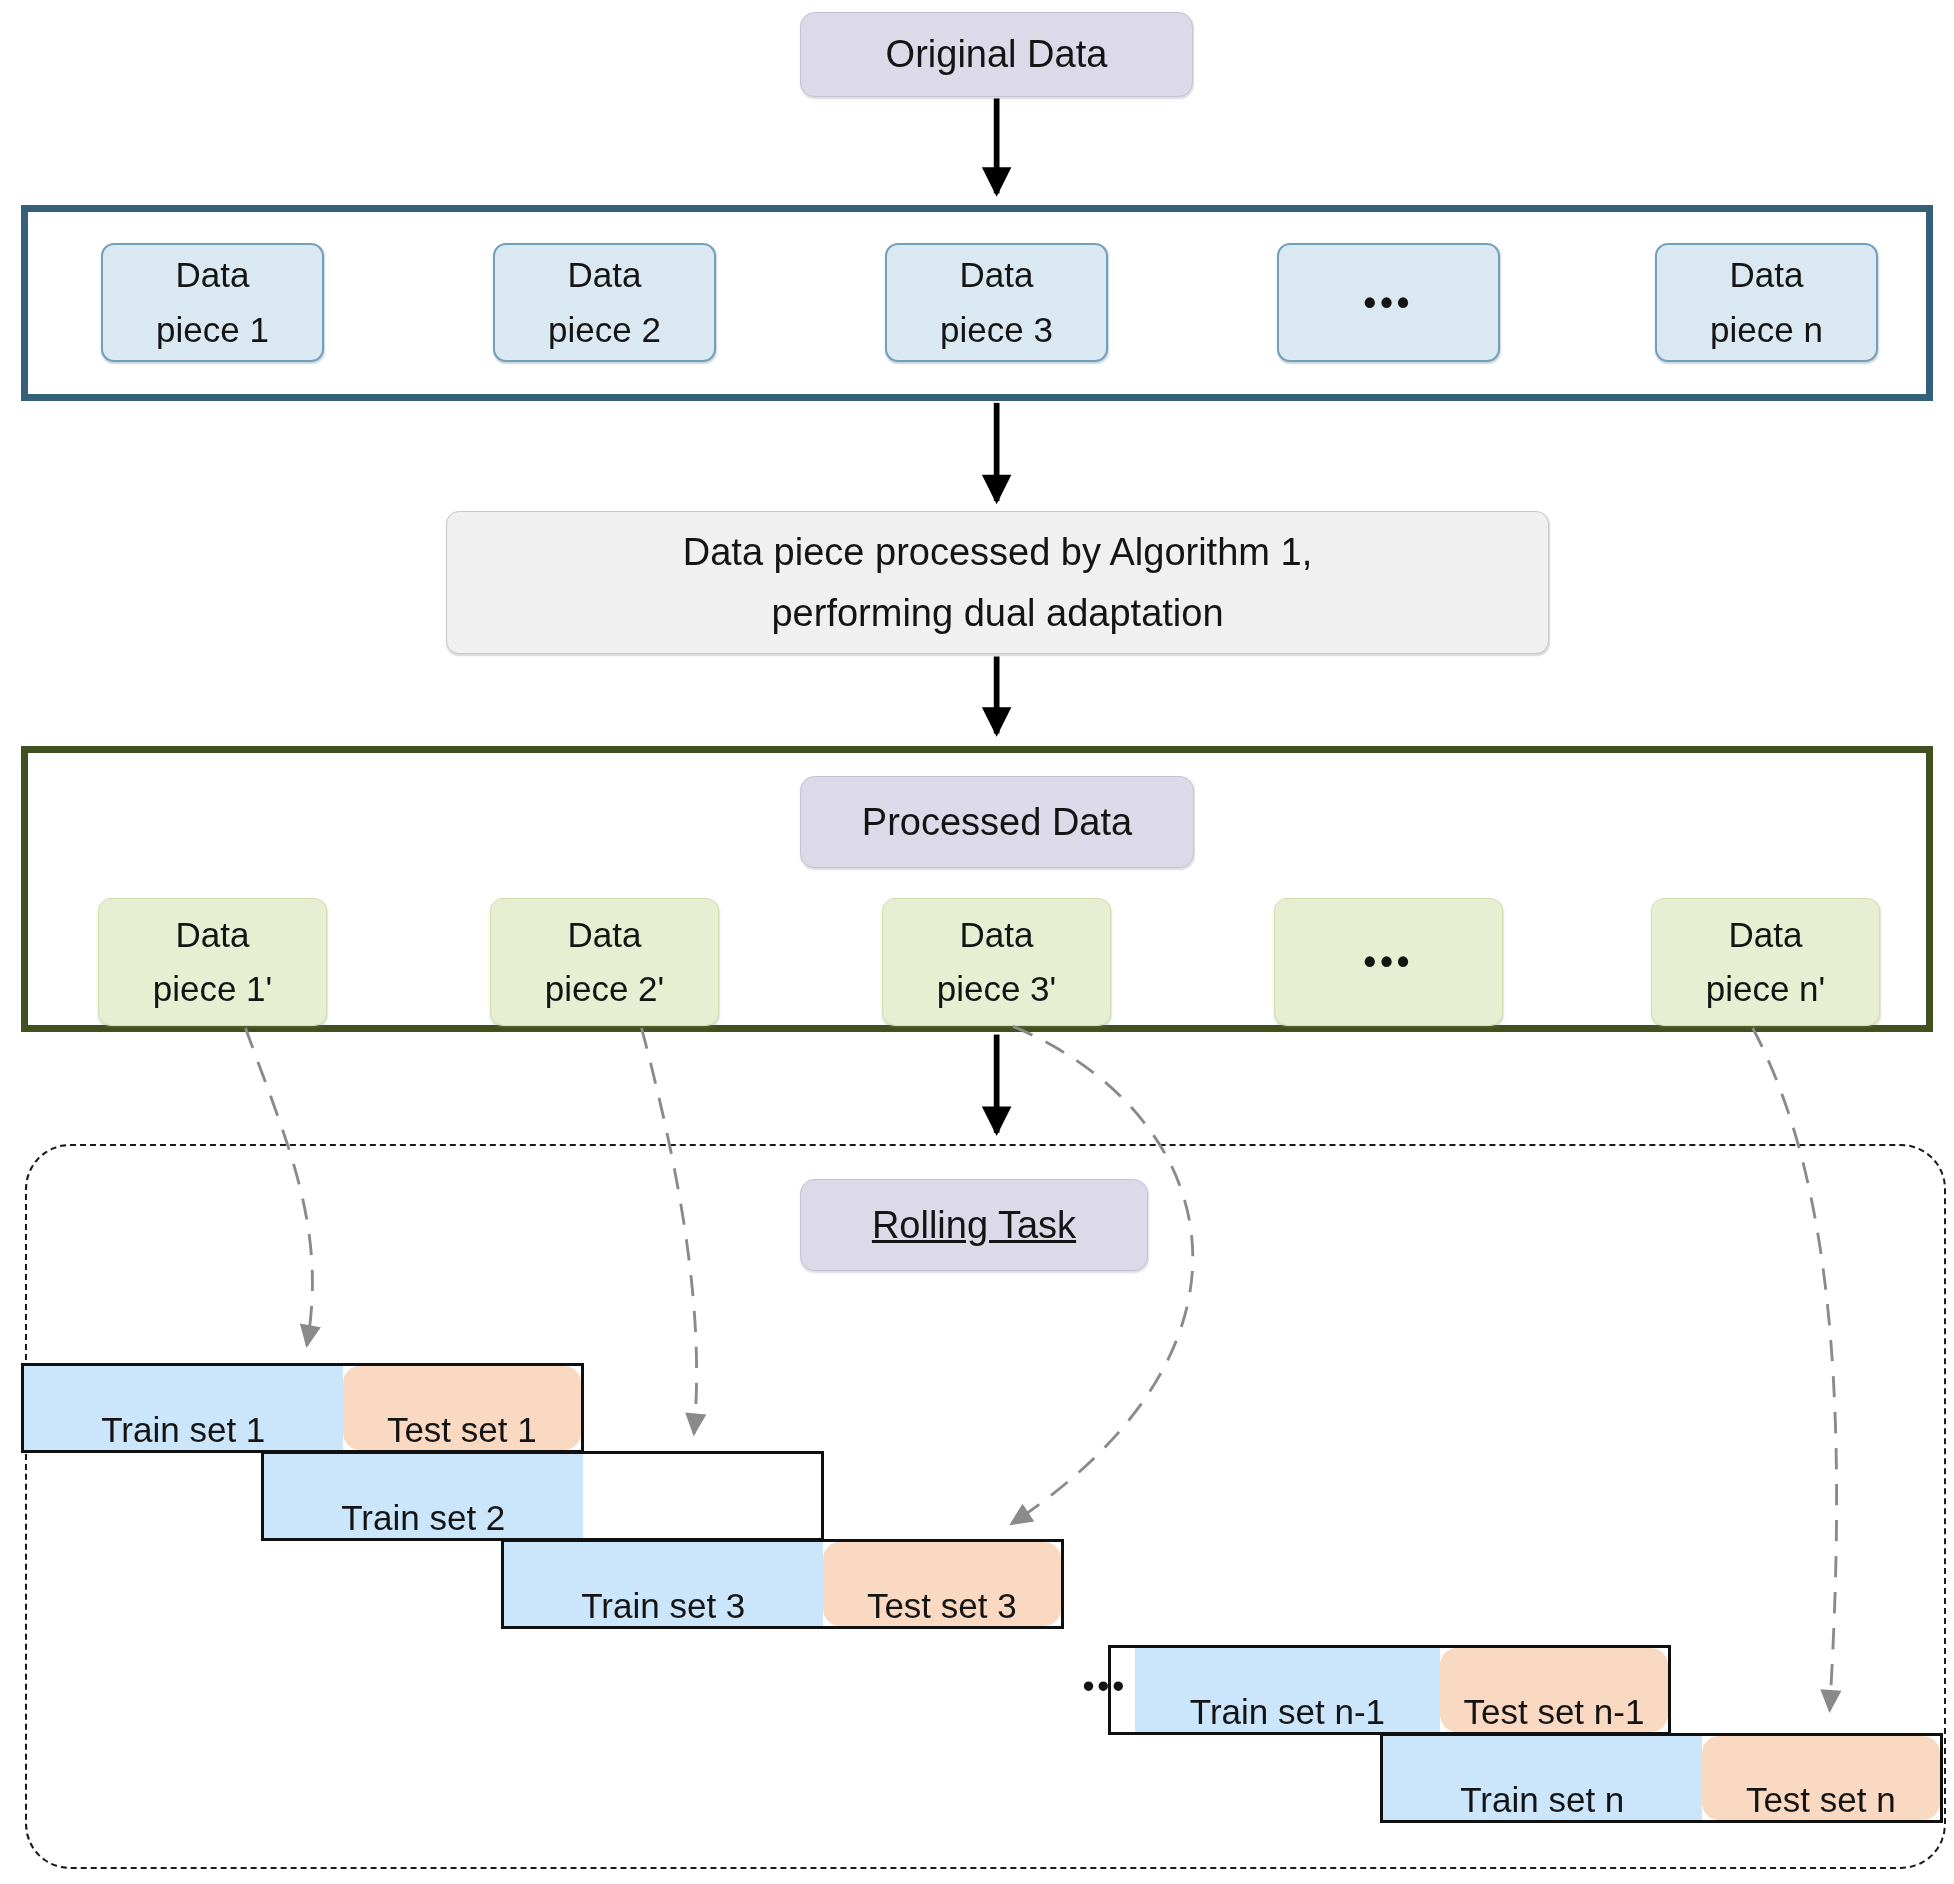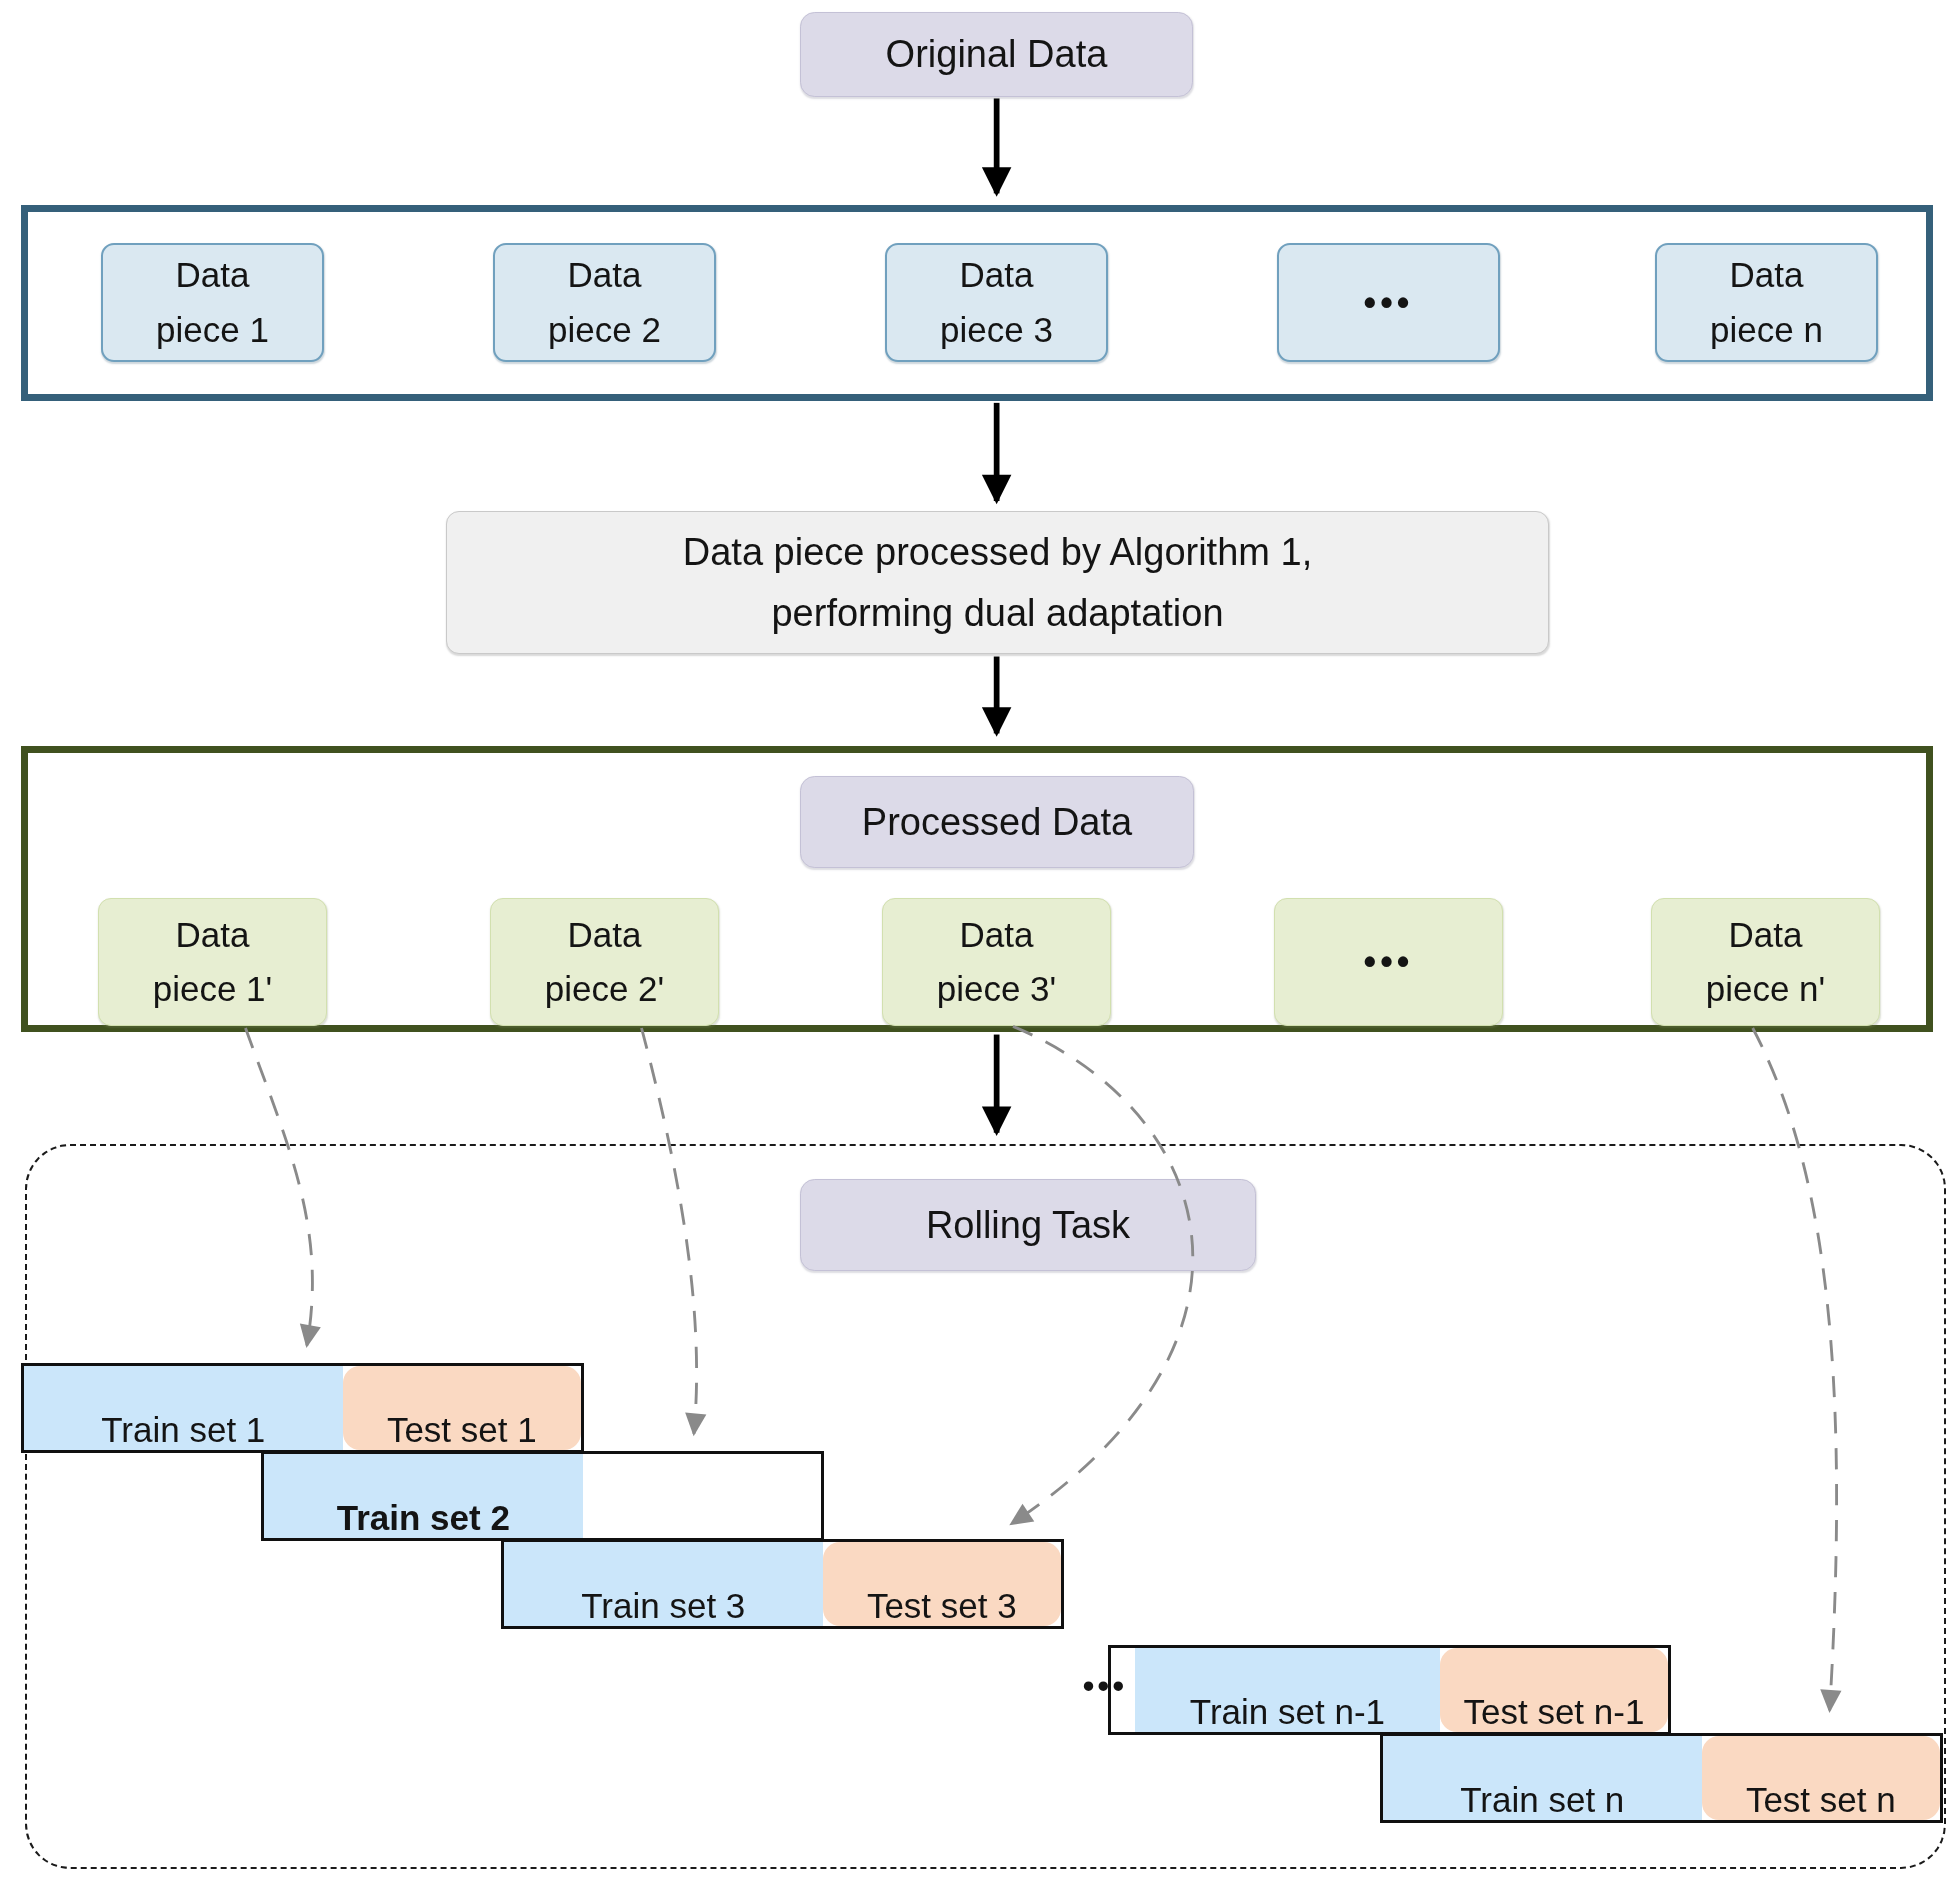--- a/index.html
+++ b/index.html
@@ -132,33 +132,33 @@
   <div class="abs piece piece-green dots" style="left:1274px;top:898px;width:229px;height:128px;">
     <span>•••</span>
   </div>
   <div class="abs piece piece-green" style="left:1651px;top:898px;width:229px;height:128px;">
     <span>Data</span>
     <span>piece n'</span>
   </div>
 
   <div class="abs container-rolling" style="left:24.5px;top:1144px;width:1921px;height:725px;"></div>
 
-  <div class="abs pill" style="left:800px;top:1179px;width:456px;height:92px;">
+  <div class="abs pill" style="left:800px;top:1179px;width:348px;height:92px;text-decoration:underline;">
     <span>Rolling Task</span>
   </div>
 
   <div class="abs roll-row" style="left:21px;top:1363px;">
     <div class="cell cell-train">
         <span>Train set 1</span>
       </div>
     <div class="cell cell-test">
         <span>Test set 1</span>
       </div>
   </div>
-  <div class="abs roll-row" style="left:261px;top:1451px;font-weight:bold;">
+  <div class="abs roll-row" style="left:261px;top:1451px;">
     <div class="cell cell-train">
         <span>Train set 2</span>
       </div>
   </div>
   <div class="abs roll-row" style="left:501px;top:1539px;">
     <div class="cell cell-train">
         <span>Train set 3</span>
       </div>
     <div class="cell cell-test">
         <span>Test set 3</span>

